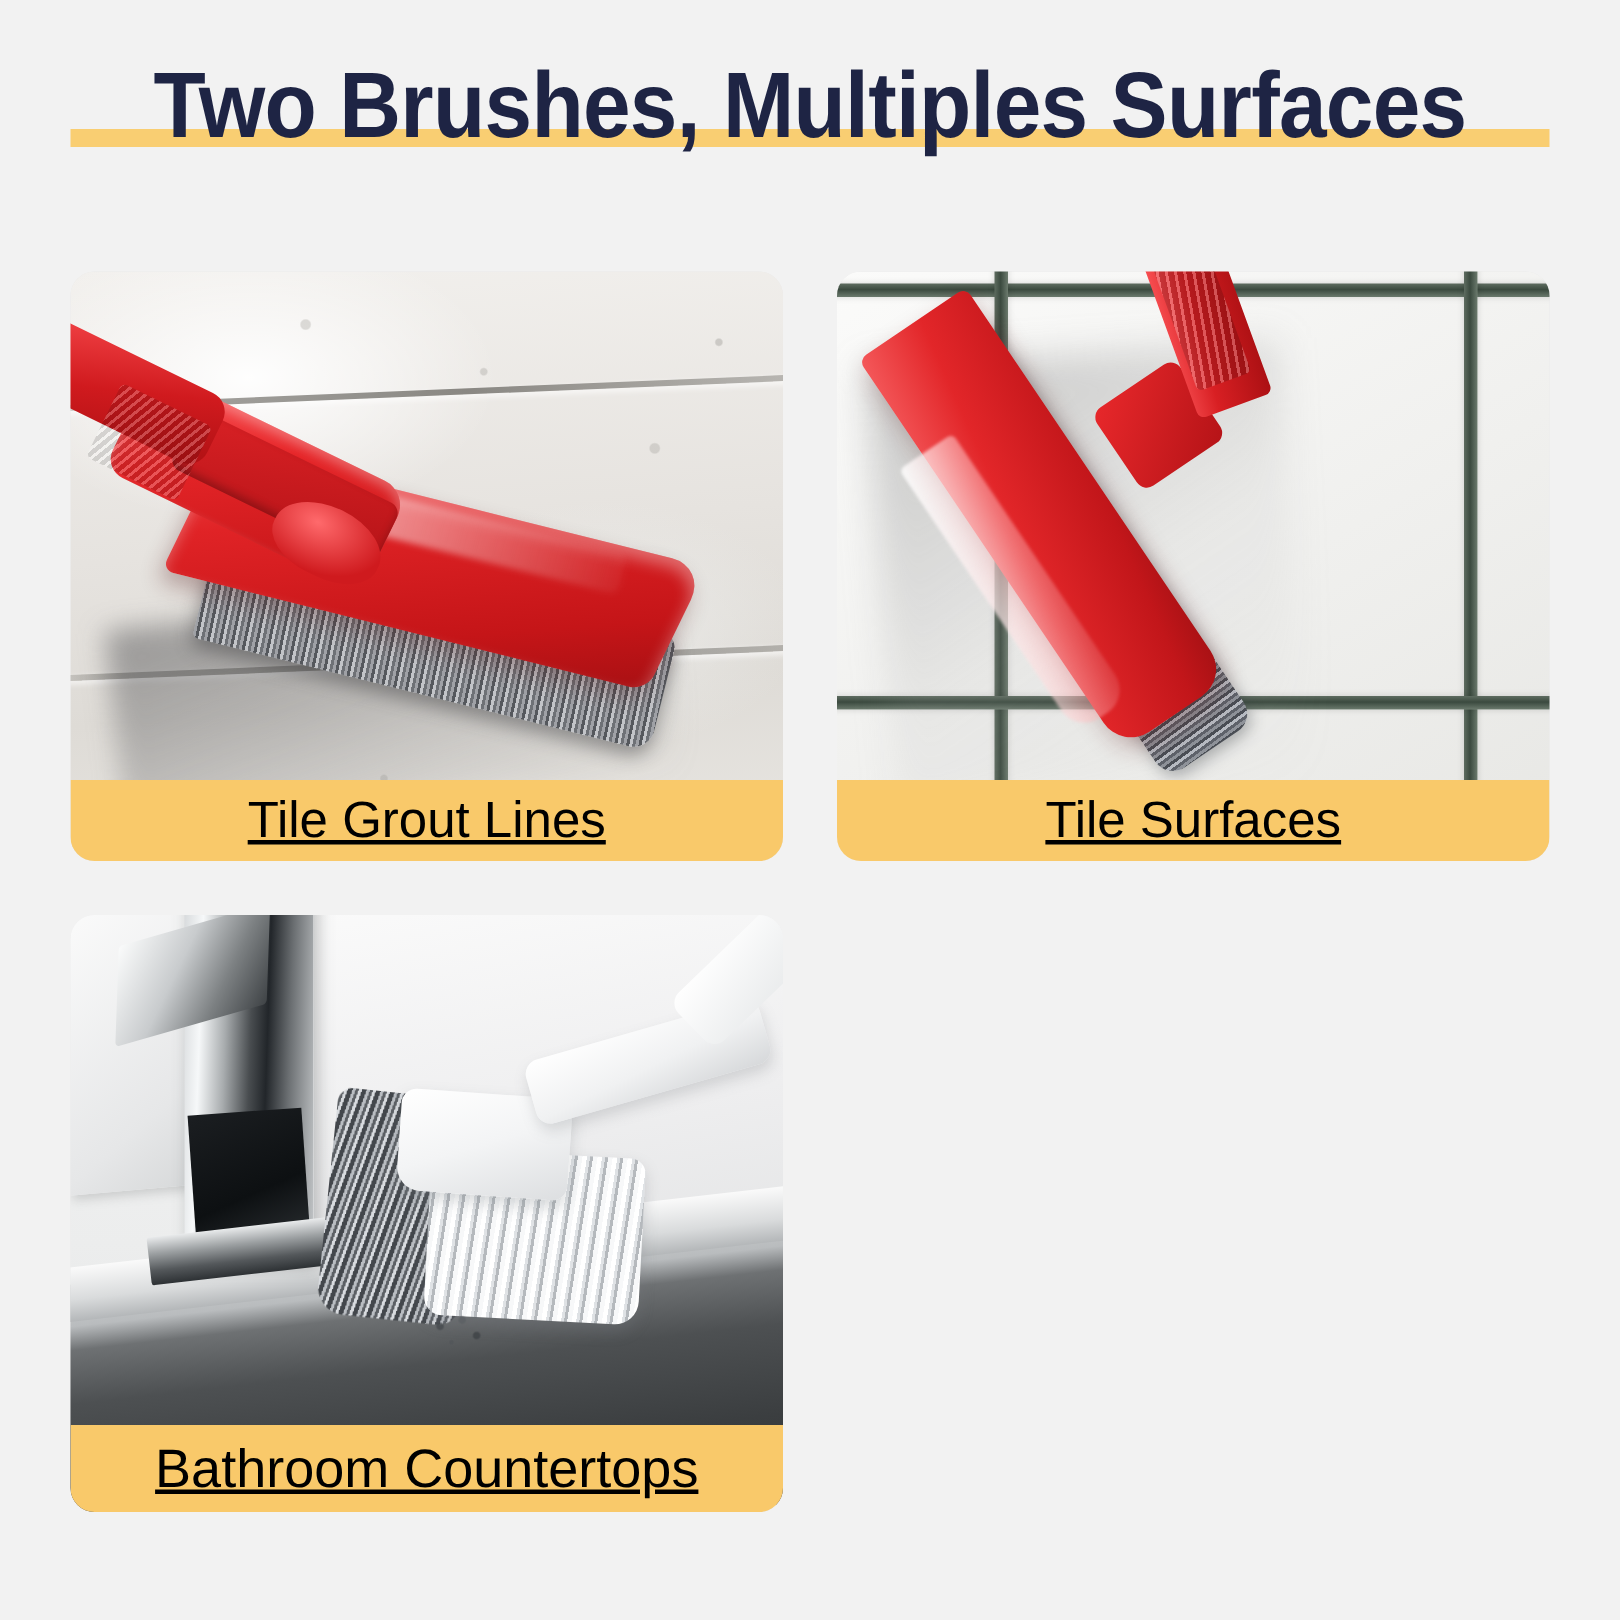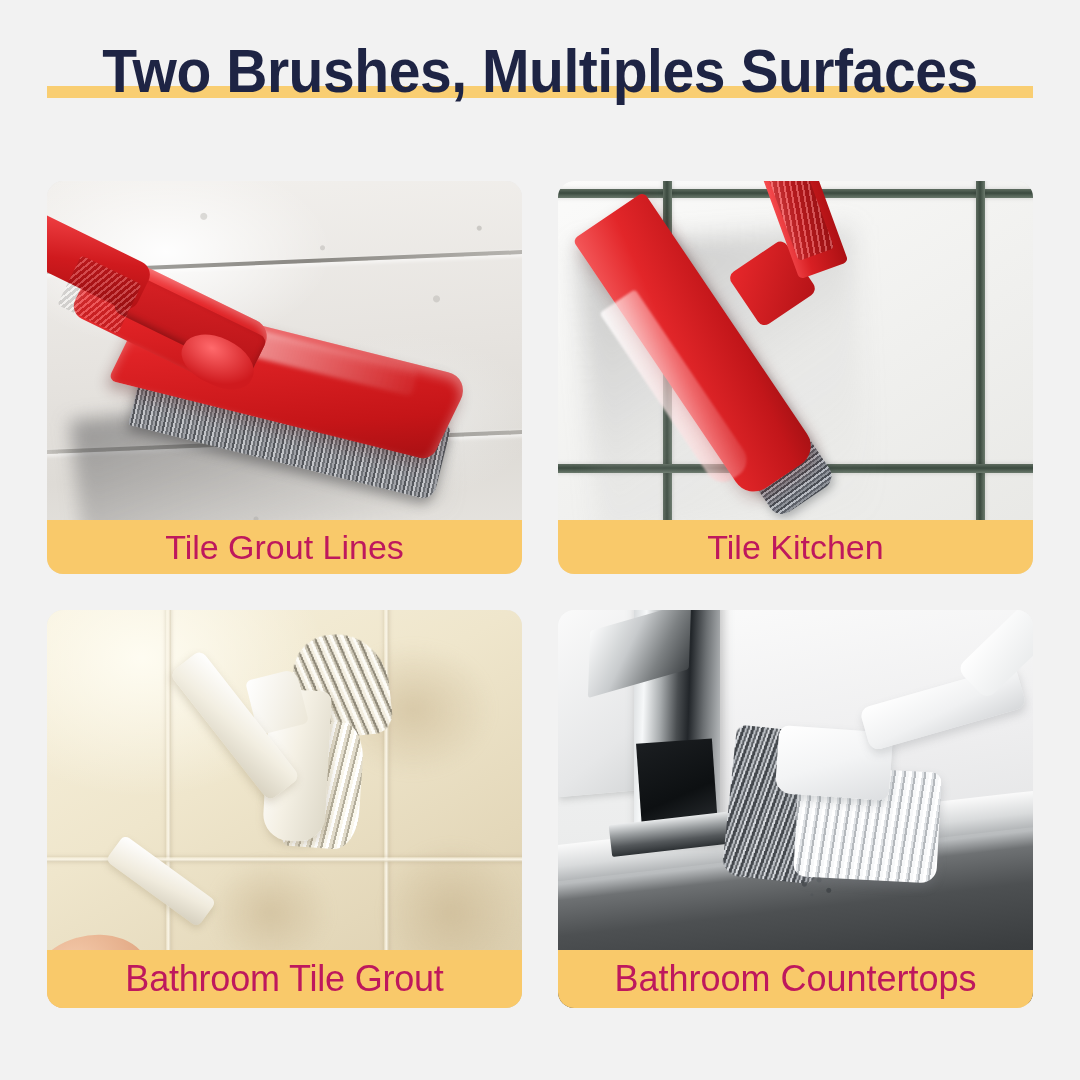--- a/index.html
+++ b/index.html
@@ -92,23 +92,24 @@
     background: #F9C96A;
     display: flex;
     align-items: center;
     justify-content: center;
     z-index: 20;
   }
   .card.row2 .caption { height: 58px; }
   .caption-text {
     font-family: "Liberation Sans", sans-serif;
     font-size: 34px;
-    color: #be185d;
+    color: #000000;
     line-height: 1;
     white-space: nowrap;
+    text-decoration: underline;
   }
   .card.row2 .caption-text { font-size: 36px; }
   .caption-text.tight { letter-spacing: -0.2px; }
 
   
   .p1-bg {
     position: absolute; inset: 0;
     background:
       radial-gradient(ellipse 50% 35% at 25% 18%, rgba(255,255,255,.95), rgba(255,255,255,0) 70%),
       radial-gradient(ellipse 40% 30% at 75% 60%, rgba(236,236,234,.9), rgba(255,255,255,0) 70%),
@@ -560,46 +561,24 @@
       <div class="p2-grout-h p2-h1"></div>
       <div class="p2-shadow"></div>
       <div class="p2-bristle-strip"></div>
       <div class="p2-head"></div>
       <div class="p2-head-face"></div>
       <div class="p2-joint"></div>
       <div class="p2-shaft"></div>
       <div class="p2-shaft-grooves"></div>
     </div>
     <div class="caption">
-      <span class="caption-text">Tile Kitchen</span>
+      <span class="caption-text">Tile Surfaces</span>
     </div>
   </div>
 
-  <div class="card row2">
-    <div class="photo">
-      <div class="p3-bg"></div>
-      <div class="p3-stain p3-s1"></div>
-      <div class="p3-stain p3-s2"></div>
-      <div class="p3-stain p3-s3"></div>
-      <div class="p3-grout-v p3-v1"></div>
-      <div class="p3-grout-v p3-v2"></div>
-      <div class="p3-grout-h p3-h1"></div>
-      <div class="p3-bristles-top"></div>
-      <div class="p3-bristles-side"></div>
-      <div class="p3-head"></div>
-      <div class="p3-neck"></div>
-      <div class="p3-handle"></div>
-      <div class="p3-handle2"></div>
-      <div class="p3-thumb"></div>
-      <div class="p3-nail"></div>
-    </div>
-    <div class="caption">
-      <span class="caption-text tight">Bathroom Tile Grout</span>
-    </div>
-  </div>
 
   <div class="card row2">
     <div class="photo">
       <div class="p4-bg"></div>
       <div class="p4-wall"></div>
       <div class="p4-counter"></div>
       <div class="p4-counter-top"></div>
       <div class="p4-panel"></div>
       <div class="p4-faucet-col"></div>
       <div class="p4-faucet-spout"></div>

